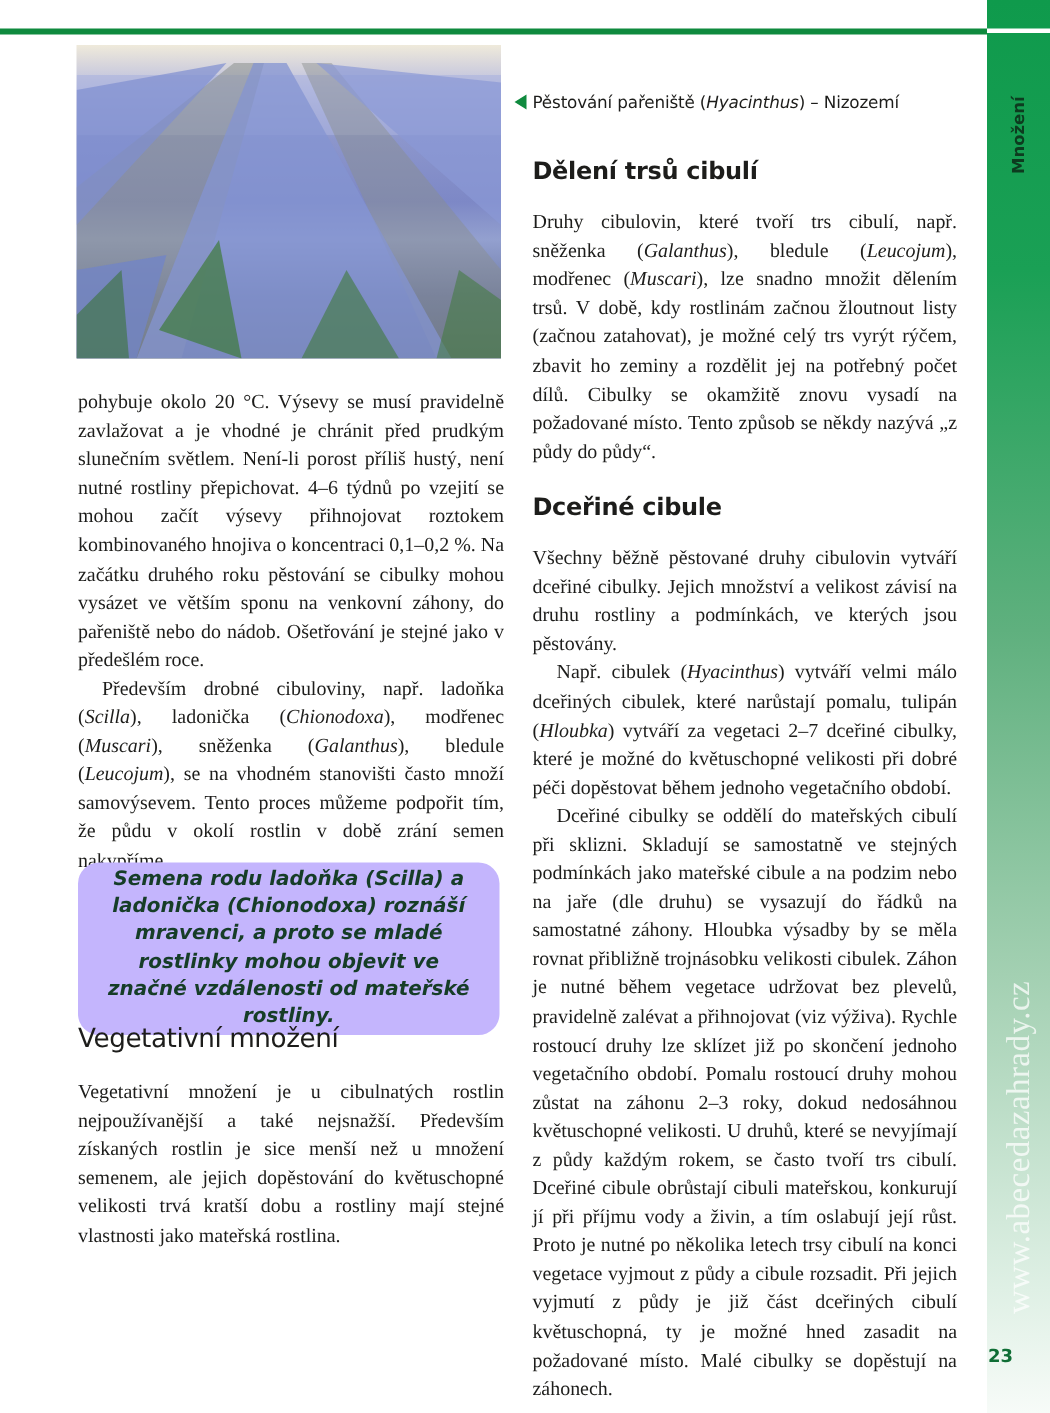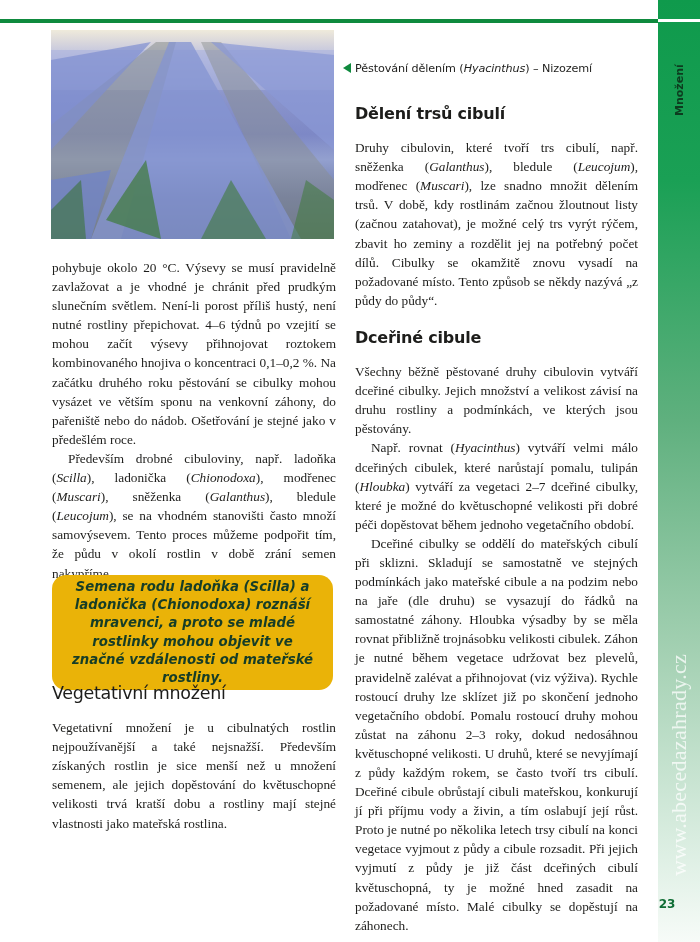--- a/index.html
+++ b/index.html
@@ -30,21 +30,21 @@
   .col-left { left:52px; width:284px; }
   .col-right { left:355px; width:283px; }
   i { }
 
   .h2 { font-family:"DejaVu Sans",sans-serif; font-weight:bold; font-size:16px; color:#1d1d1b; margin:0; letter-spacing:-0.2px; }
   .h2-light { font-family:"DejaVu Sans",sans-serif; font-weight:normal; font-size:17.5px; color:#1d1d1b; margin:0; letter-spacing:-0.3px; }
 
   .caption { position:absolute; left:343px; top:62px; font-family:"DejaVu Sans",sans-serif; font-size:11.2px; color:#1d1d1b; white-space:nowrap; letter-spacing:-0.1px; }
   .caption .tri { display:inline-block; width:0; height:0; border-top:5px solid transparent; border-bottom:5px solid transparent; border-right:8px solid #0f8a3e; margin-right:4px; vertical-align:-1px; }
 
-  .callout { position:absolute; left:52px; top:575px; width:281px; height:115px; background:#eab308;
+  .callout { position:absolute; left:52px; top:575px; width:281px; height:115px; background:#c4b5fd;
              border-radius:14px; font-family:"DejaVu Sans",sans-serif; font-style:italic; font-weight:bold;
              font-size:13.3px; line-height:18.3px; color:#163d27; text-align:center;
              display:flex; align-items:center; justify-content:center; box-sizing:border-box; padding:0 14px; }
 </style>
 </head>
 <body>
 
 <div class="top-rule"></div>
 <div class="sidebar"></div>
 <div class="sidebar-gap"></div>
@@ -62,21 +62,21 @@
     <polygon points="160,12 283,25 283,120" fill="#8a99d5" opacity="0.7"></polygon>
     <polygon points="0,150 60,140 40,209 0,209" fill="#7285c6" opacity="0.8"></polygon>
     <polygon points="55,190 95,130 110,209" fill="#3f7a3a" opacity="0.7"></polygon>
     <polygon points="150,209 180,150 215,209" fill="#3f7a3a" opacity="0.6"></polygon>
     <polygon points="0,180 30,150 35,209 0,209" fill="#3a7338" opacity="0.6"></polygon>
     <polygon points="240,209 255,150 283,170 283,209" fill="#3f7a3a" opacity="0.55"></polygon>
   </svg>
 </div>
 
 <div class="caption">
-  <span class="tri"></span><span>Pěstování dělením (</span><i>Hyacinthus</i><span>) – Nizozemí</span>
+  <span class="tri"></span><span>Pěstování pařeniště (</span><i>Hyacinthus</i><span>) – Nizozemí</span>
 </div>
 
 <div class="col col-left" style="top:258px;">
   <div id="left-paras">
       <p><span>pohybuje okolo 20 °C. Výsevy se musí pravidelně zavlažovat a je vhodné je chránit před prudkým slunečním světlem. Není-li porost příliš hustý, není nutné rostliny přepichovat. 4–6 týdnů po vzejití se mohou začít výsevy přihnojovat roztokem kombinovaného hnojiva o koncentraci 0,1–0,2 %. Na začátku druhého roku pěstování se cibulky mohou vysázet ve větším sponu na venkovní záhony, do pařeniště nebo do nádob. Ošetřování je stejné jako v předešlém roce.</span></p>
       <p class="ind"><span>Především drobné cibuloviny, např. ladoňka (</span><i>Scilla</i><span>), ladonička (</span><i>Chionodoxa</i><span>), modřenec (</span><i>Muscari</i><span>), sněženka (</span><i>Galanthus</i><span>), bledule (</span><i>Leucojum</i><span>), se na vhodném stanovišti často množí samovýsevem. Tento proces můžeme podpořit tím, že půdu v okolí rostlin v době zrání semen nakypříme.</span></p>
     </div>
 </div>
 
 <div class="callout">Semena rodu ladoňka (Scilla) a ladonička (Chionodoxa) roznáší mravenci, a proto se mladé rostlinky mohou objevit ve značné vzdálenosti od mateřské rostliny.</div>
@@ -87,16 +87,16 @@
 </div>
 
 <div class="col col-right" style="top:104px;">
   <h2 class="h2">Dělení trsů cibulí</h2>
   <div id="r1-paras" style="margin-top:15px;">
       <p><span>Druhy cibulovin, které tvoří trs cibulí, např. sněženka (</span><i>Galanthus</i><span>), bledule (</span><i>Leucojum</i><span>), modřenec (</span><i>Muscari</i><span>), lze snadno množit dělením trsů. V době, kdy rostlinám začnou žloutnout listy (začnou zatahovat), je možné celý trs vyrýt rýčem, zbavit ho zeminy a rozdělit jej na potřebný počet dílů. Cibulky se okamžitě znovu vysadí na požadované místo. Tento způsob se někdy nazývá „z půdy do půdy“.</span></p>
     </div>
   <h2 class="h2" style="margin-top:18px;">Dceřiné cibule</h2>
   <div id="r2-paras" style="margin-top:15px;">
       <p><span>Všechny běžně pěstované druhy cibulovin vytváří dceřiné cibulky. Jejich množství a velikost závisí na druhu rostliny a podmínkách, ve kterých jsou pěstovány.</span></p>
-      <p class="ind"><span>Např. rovnat (</span><i>Hyacinthus</i><span>) vytváří velmi málo dceřiných cibulek, které narůstají pomalu, tulipán (</span><i>Hloubka</i><span>) vytváří za vegetaci 2–7 dceřiné cibulky, které je možné do květuschopné velikosti při dobré péči dopěstovat během jednoho vegetačního období.</span></p>
+      <p class="ind"><span>Např. cibulek (</span><i>Hyacinthus</i><span>) vytváří velmi málo dceřiných cibulek, které narůstají pomalu, tulipán (</span><i>Hloubka</i><span>) vytváří za vegetaci 2–7 dceřiné cibulky, které je možné do květuschopné velikosti při dobré péči dopěstovat během jednoho vegetačního období.</span></p>
       <p class="ind"><span>Dceřiné cibulky se oddělí do mateřských cibulí při sklizni. Skladují se samostatně ve stejných podmínkách jako mateřské cibule a na podzim nebo na jaře (dle druhu) se vysazují do řádků na samostatné záhony. Hloubka výsadby by se měla rovnat přibližně trojnásobku velikosti cibulek. Záhon je nutné během vegetace udržovat bez plevelů, pravidelně zalévat a přihnojovat (viz výživa). Rychle rostoucí druhy lze sklízet již po skončení jednoho vegetačního období. Pomalu rostoucí druhy mohou zůstat na záhonu 2–3 roky, dokud nedosáhnou květuschopné velikosti. U druhů, které se nevyjímají z půdy každým rokem, se často tvoří trs cibulí. Dceřiné cibule obrůstají cibuli mateřskou, konkurují jí při příjmu vody a živin, a tím oslabují její růst. Proto je nutné po několika letech trsy cibulí na konci vegetace vyjmout z půdy a cibule rozsadit. Při jejich vyjmutí z půdy je již část dceřiných cibulí květuschopná, ty je možné hned zasadit na požadované místo. Malé cibulky se dopěstují na záhonech.</span></p>
     </div>
 </div>
 
 </body></html>

